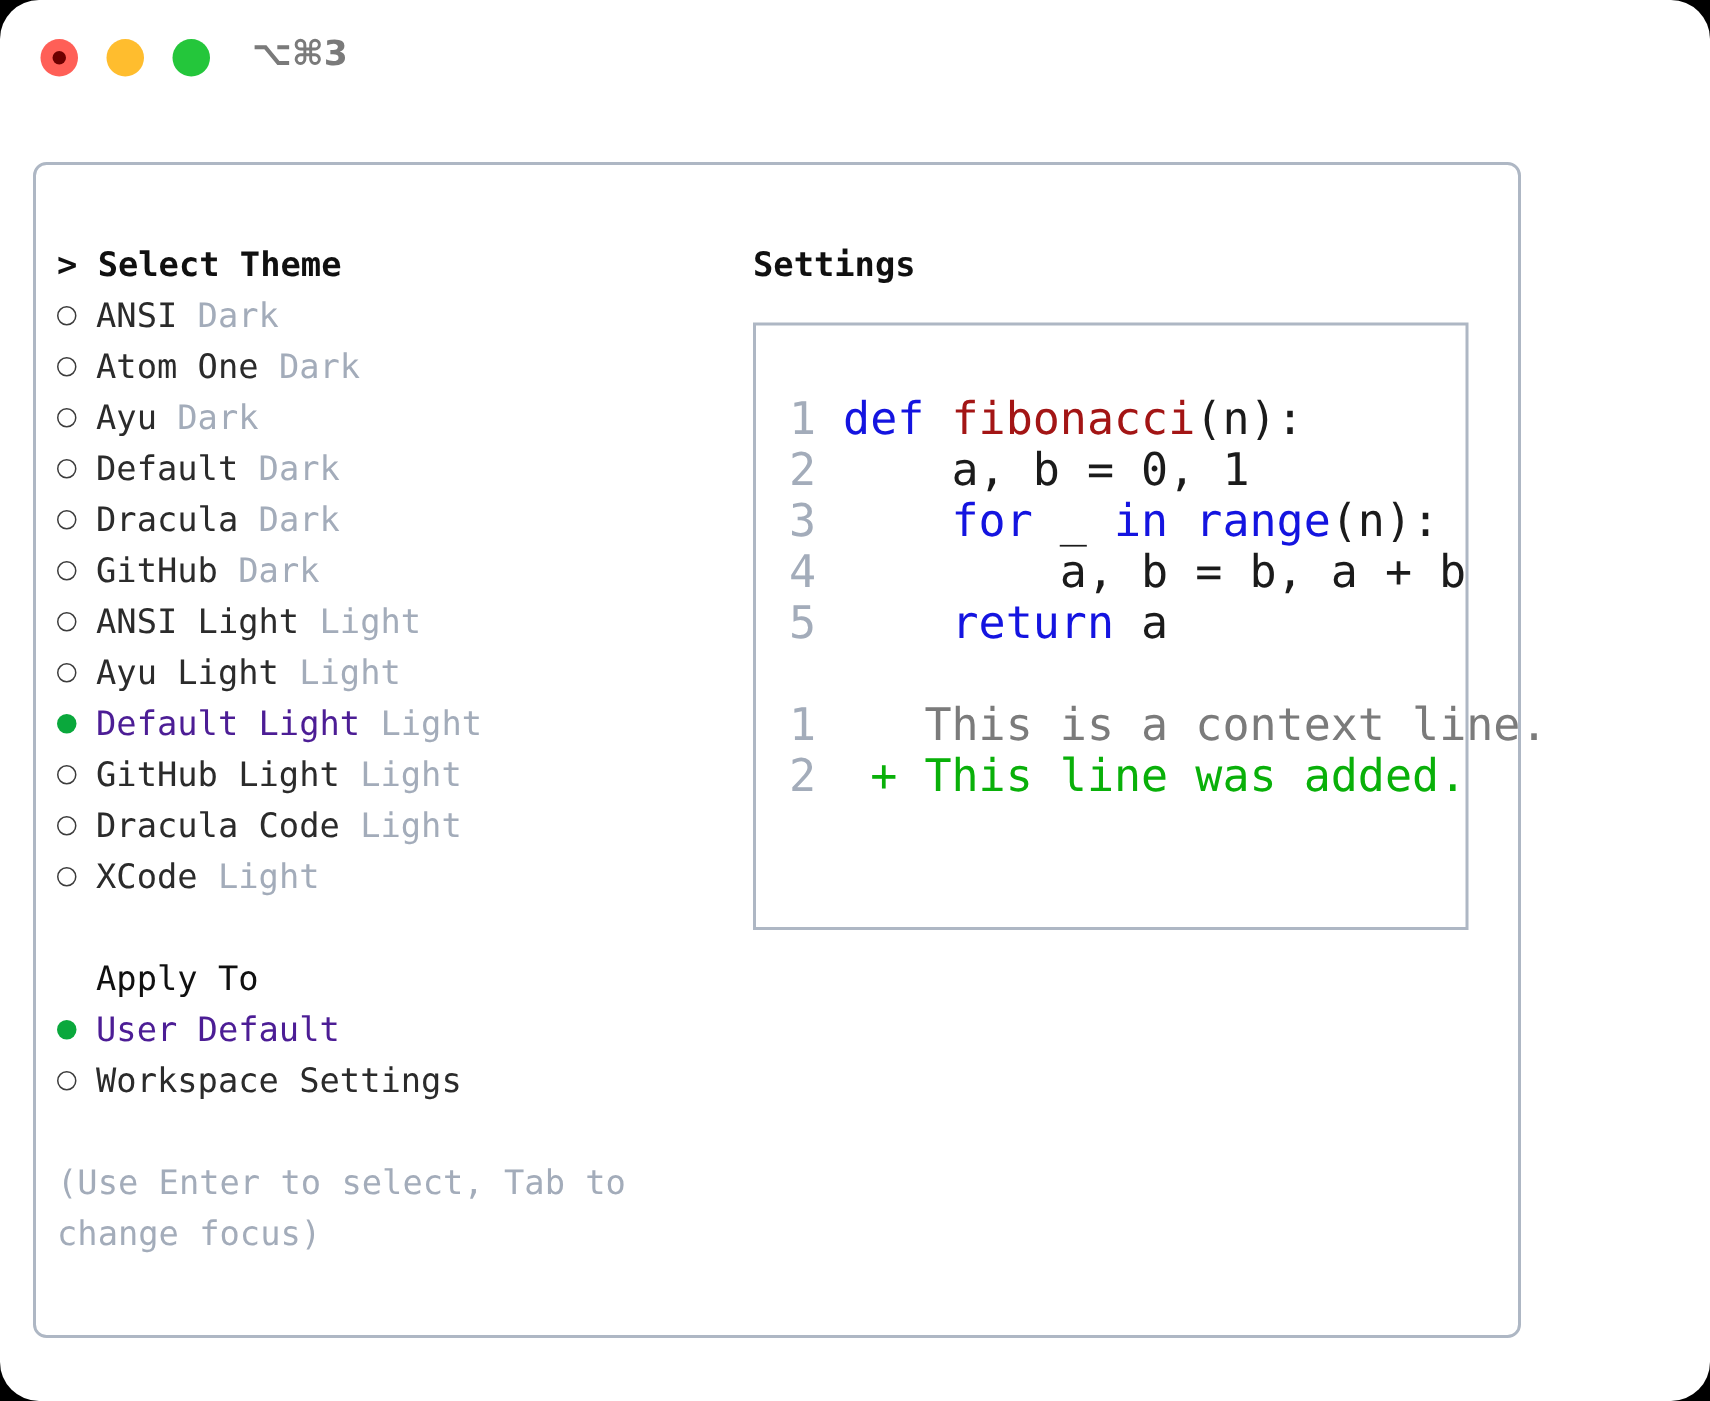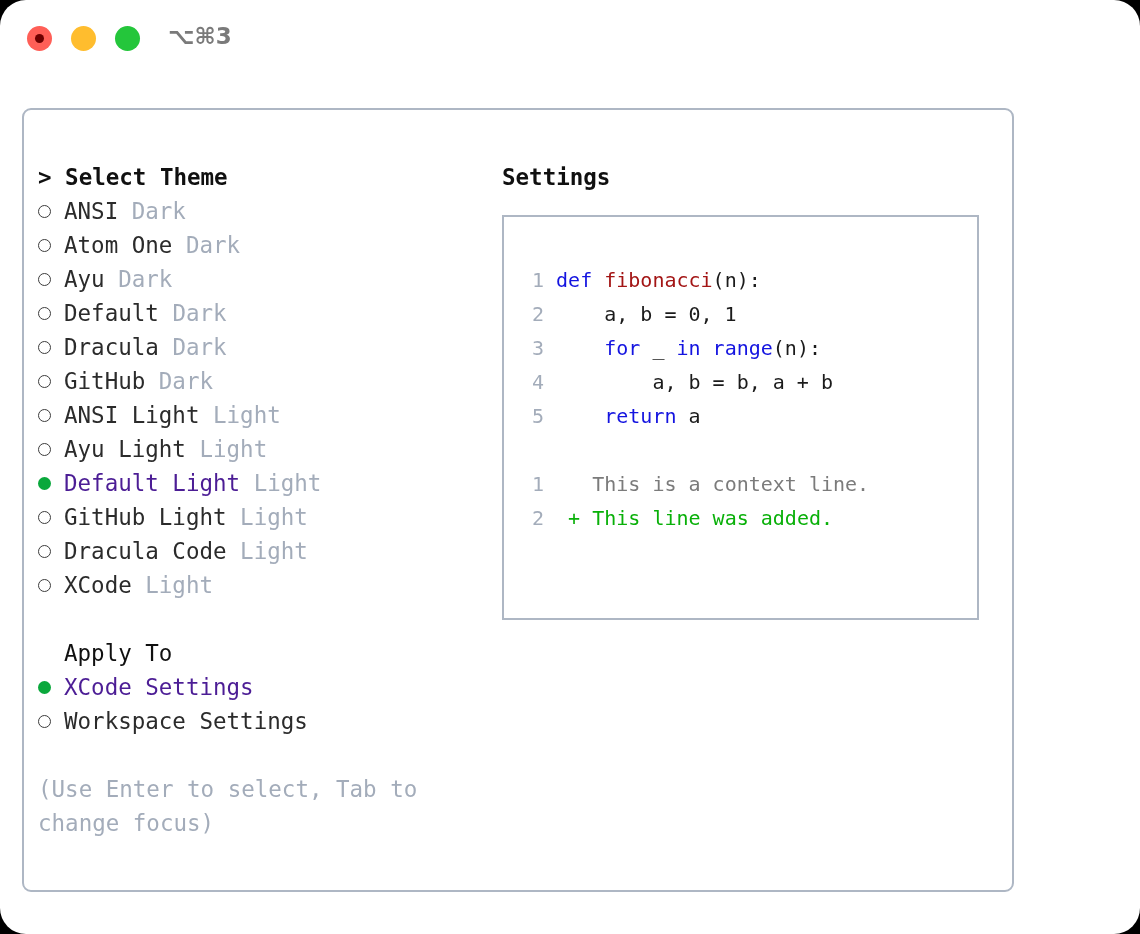--- a/index.html
+++ b/index.html
@@ -143,21 +143,21 @@
     box-sizing: border-box;
     background: #ffffff;
     position: relative;
   }
   .code-inner {
     position: absolute;
     left: 14px; top: 46px;
     right: 6px;
   }
   .cline {
-    font-size: 20px;
+    font-size: 30px;
     line-height: 34px;
     white-space: pre;
     color: #1b1b1b;
   }
   .lnum {
     display: inline-block;
     width: 26px;
     color: #a3acba;
     text-align: right;
   }
@@ -197,21 +197,21 @@
           <div class="row"><span class="marker"><span class="bullet-ring"></span></span><span class="tname">ANSI Light</span> <span class="tcat">Light</span></div>
           <div class="row"><span class="marker"><span class="bullet-ring"></span></span><span class="tname">Ayu Light</span> <span class="tcat">Light</span></div>
           <div class="row"><span class="marker"><span class="bullet-dot"></span></span><span class="tname sel">Default Light</span> <span class="tcat">Light</span></div>
           <div class="row"><span class="marker"><span class="bullet-ring"></span></span><span class="tname">GitHub Light</span> <span class="tcat">Light</span></div>
           <div class="row"><span class="marker"><span class="bullet-ring"></span></span><span class="tname">Dracula Code</span> <span class="tcat">Light</span></div>
           <div class="row"><span class="marker"><span class="bullet-ring"></span></span><span class="tname">XCode</span> <span class="tcat">Light</span></div>
         </div>
       <div class="spacer"></div>
       <div class="row applyto-title">Apply To</div>
       <div id="apply-list">
-          <div class="row"><span class="marker"><span class="bullet-dot"></span></span><span class="tname sel">XCode Settings</span></div>
+          <div class="row"><span class="marker"><span class="bullet-dot"></span></span><span class="tname sel">User Default</span></div>
           <div class="row"><span class="marker"><span class="bullet-ring"></span></span><span class="tname">Workspace Settings</span></div>
         </div>
       <div class="spacer"></div>
       <div class="hint">(Use Enter to select, Tab to change focus)</div>
     </div>
 
     <div class="right-col">
       <div class="preview-title">Settings</div>
       <div class="code-box">
         <div class="code-inner">

